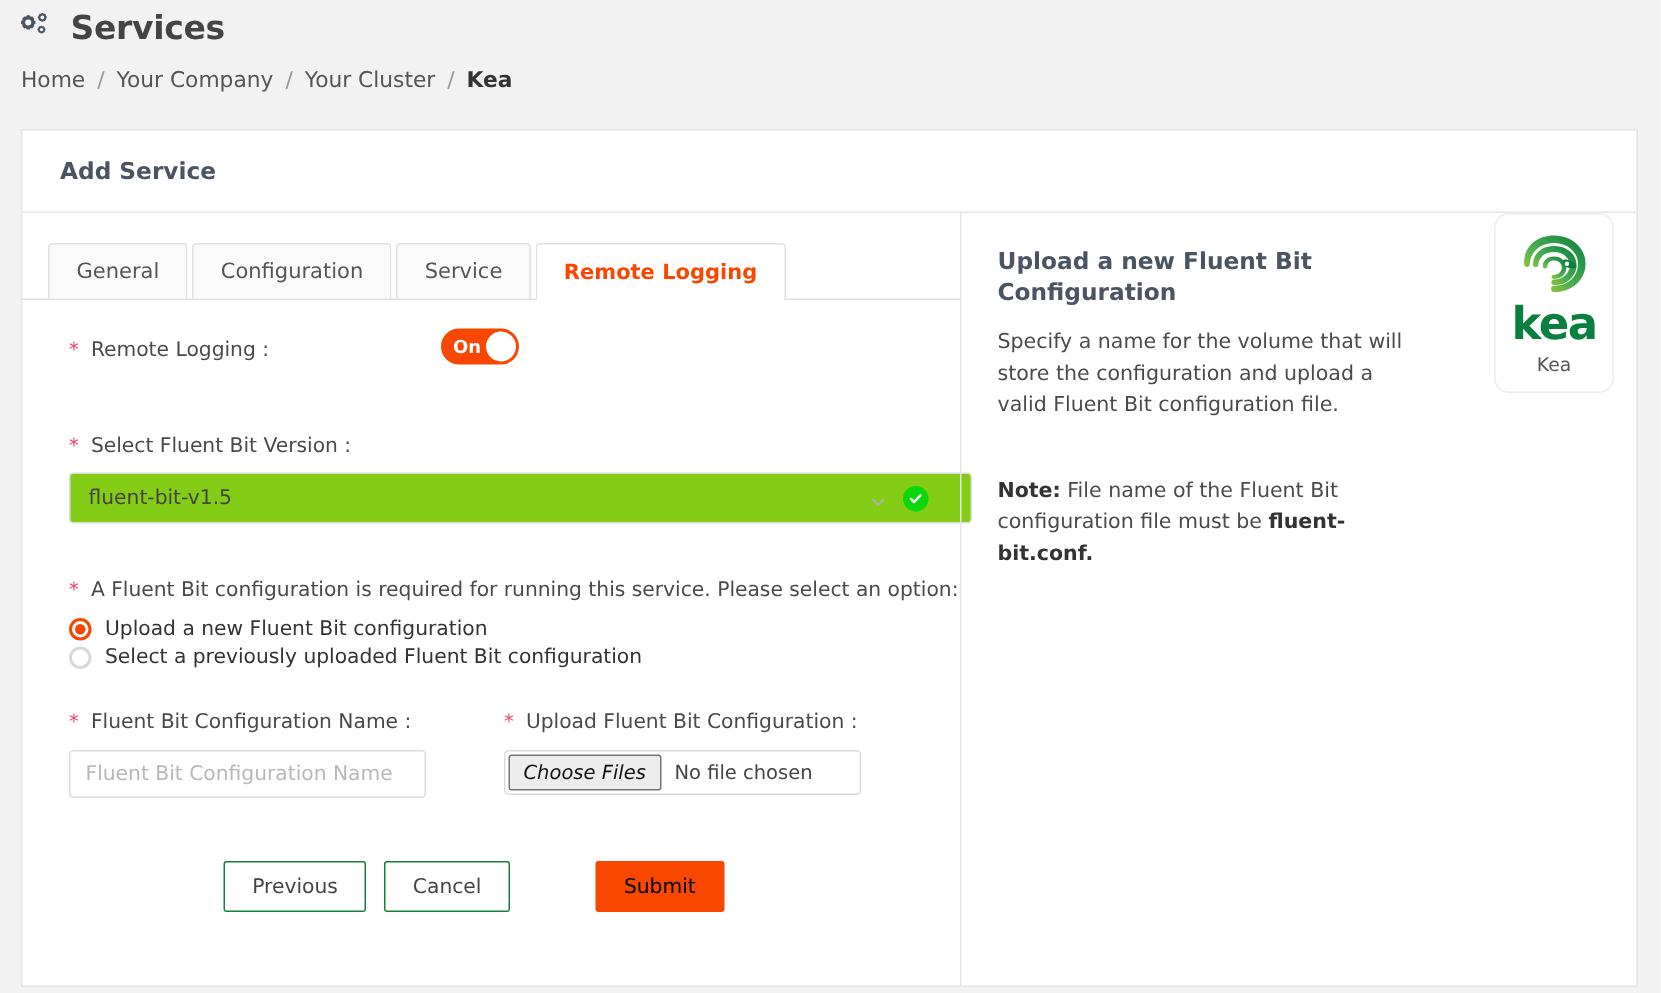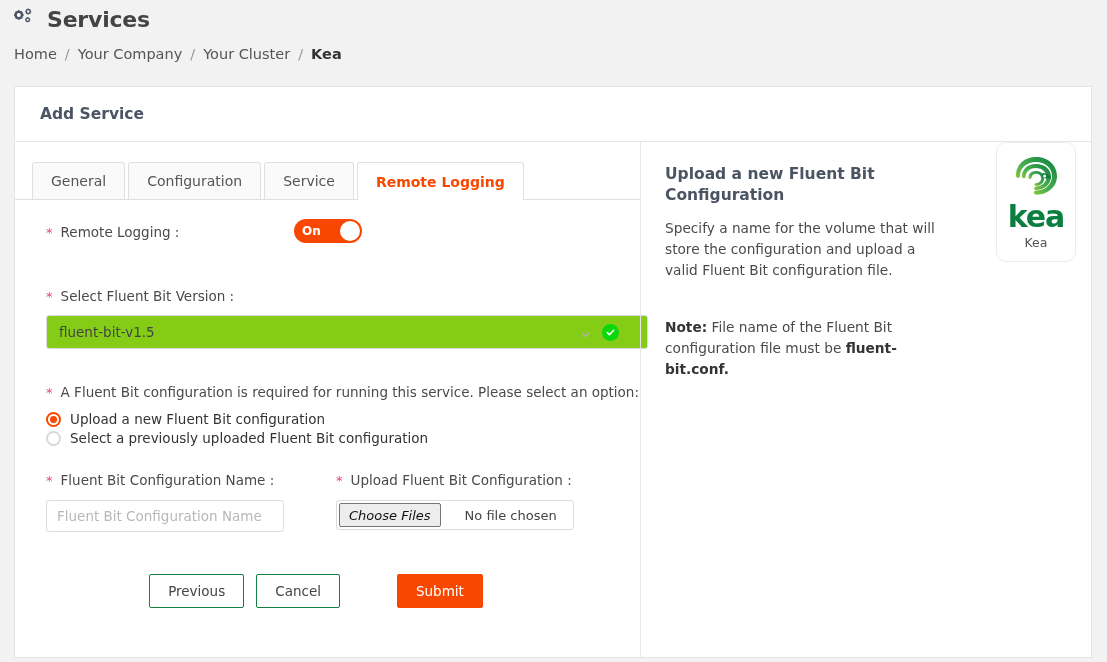--- a/index.html
+++ b/index.html
@@ -120,21 +120,21 @@
     white-space: nowrap;
   }
 
   .row-toggle {
     display: flex;
     align-items: center;
     padding: 19px 0 0 31px;
   }
   .toggle-spacer { width: 248px; }
   .toggle {
-    width: 68px; height: 24px;
+    width: 52px; height: 24px;
     background: #f74701;
     border-radius: 12px;
     display: flex;
     align-items: center;
     justify-content: flex-start;
     padding: 0 3px;
     cursor: pointer;
     position: relative;
   }
   .toggle-text {
@@ -257,21 +257,21 @@
     color: #111;
     display: flex;
     align-items: center;
     cursor: pointer;
     font-family: "DejaVu Sans", "Liberation Sans", sans-serif;
     font-style: italic;
   }
   .file-status {
     font-size: 13px;
     color: #444;
-    padding-left: 24px;
+    padding-left: 9px;
   }
 
   .btn-row {
     display: flex;
     justify-content: center;
     gap: 12px;
     margin-top: 42px;
     padding-right: 23px;
   }
   .btn {
@@ -286,21 +286,21 @@
     font-family: "DejaVu Sans", "Liberation Sans", sans-serif;
   }
   .btn-secondary {
     background: #fff;
     border: 1px solid #15803d;
     color: #444;
   }
   .btn-primary {
     background: #f74701;
     border: 1px solid #f74701;
-    color: #ffffff;
+    color: #000000;
     margin-left: 45px;
   }
 
   
   .info-title {
     font-size: 15.5px;
     font-weight: bold;
     color: #4b5463;
     line-height: 1.35;
     width: 300px;

